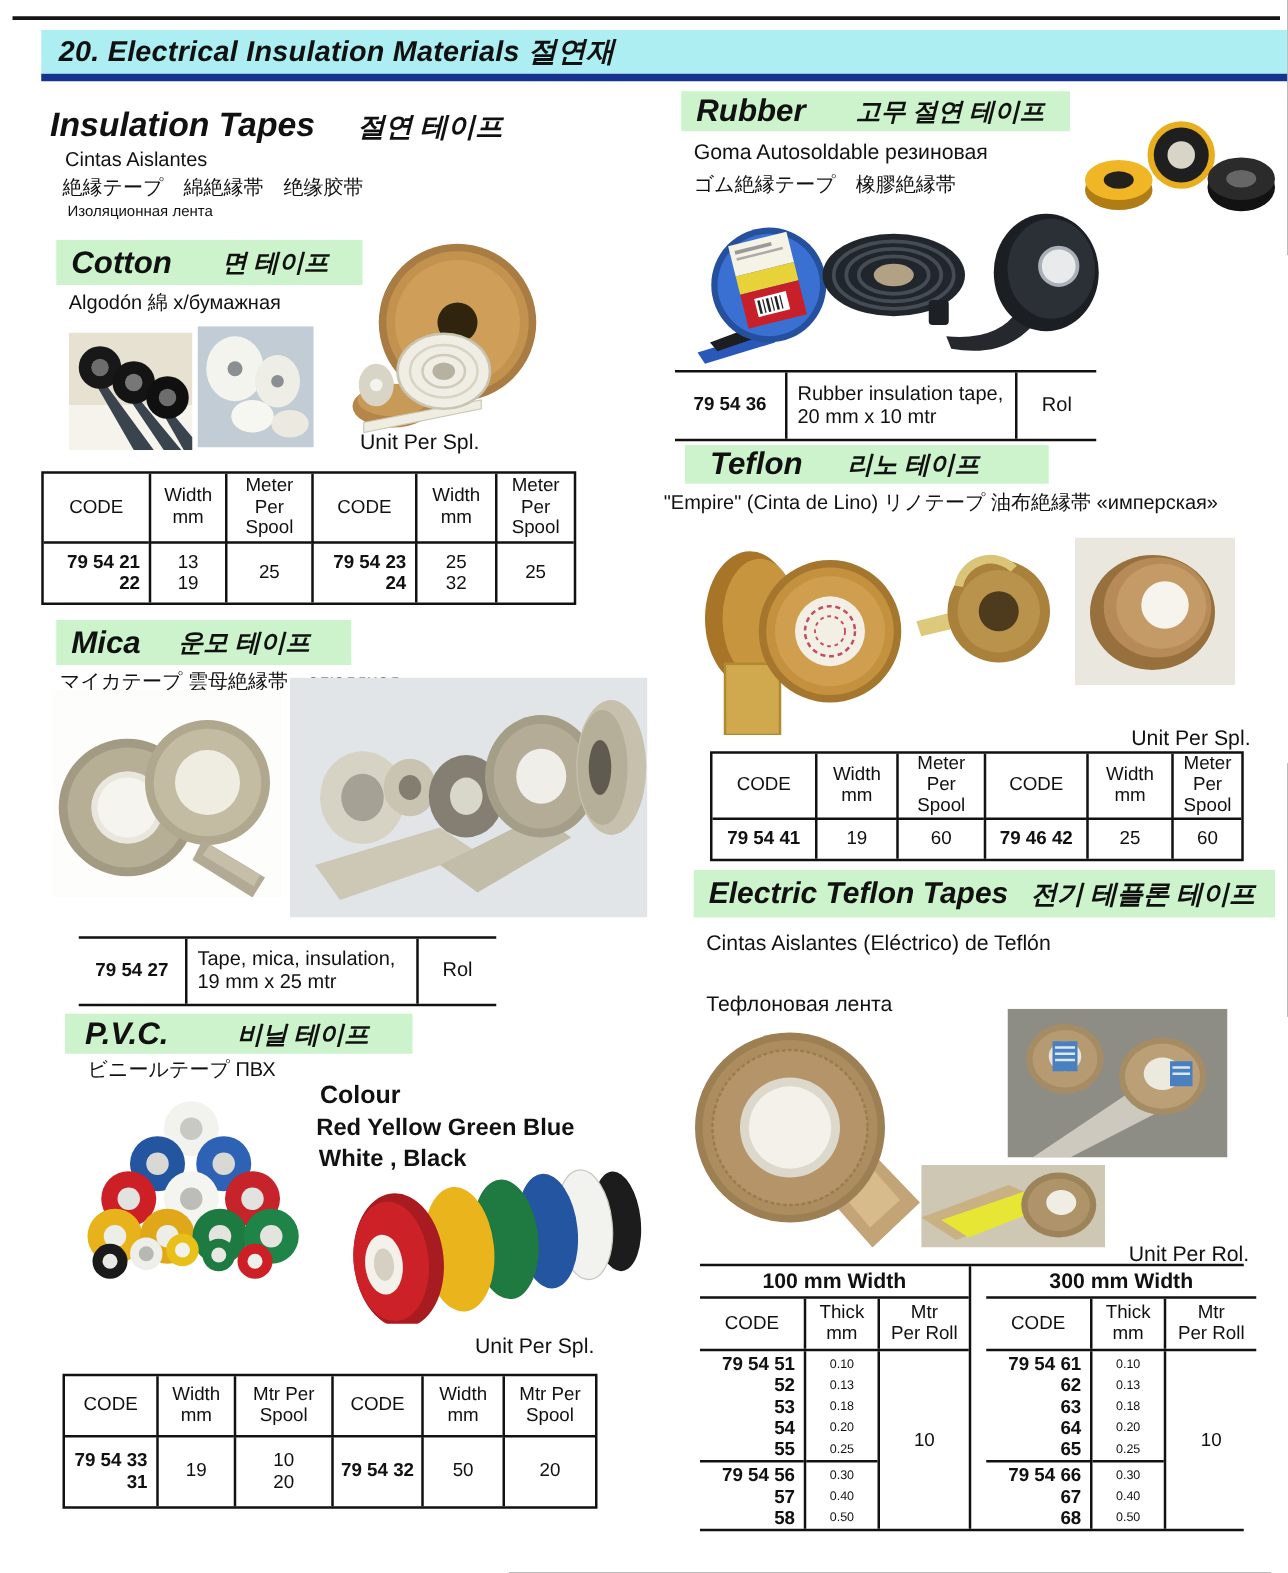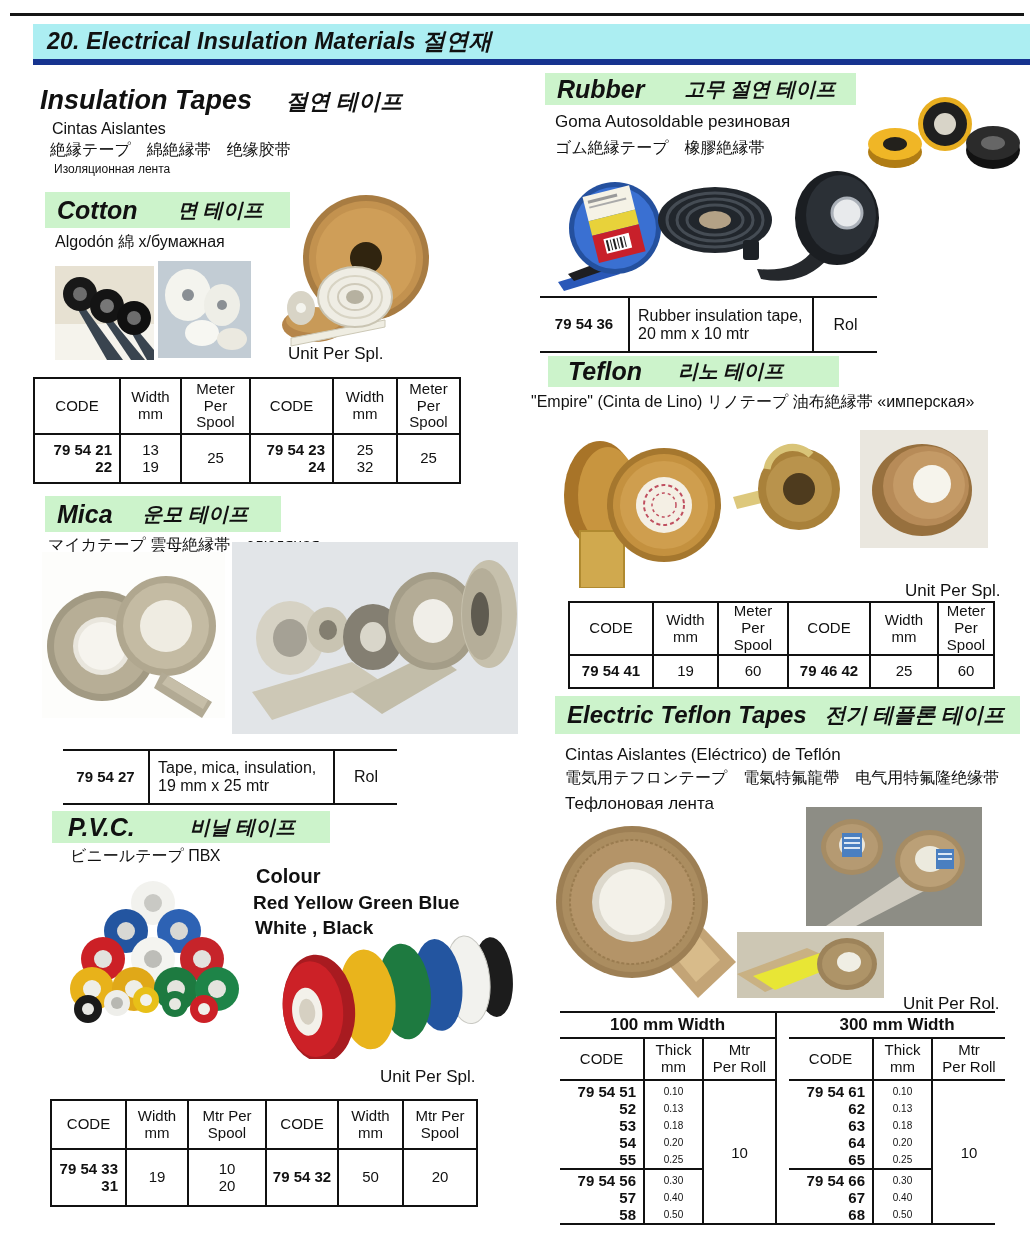--- a/index.html
+++ b/index.html
@@ -417,21 +417,20 @@
     <div class="gc code">79 46 42</div>
     <div class="gc">25</div>
     <div class="gc">60</div>
   </div>
 
   <div class="abs secbar" style="left:555px;top:696px;width:465px;height:38px;">
     <span class="en" style="font-size:24px;">Electric Teflon Tapes</span>
     <span class="ko" style="margin-left:18px;font-size:21px;">전기 테플론 테이프</span>
   </div>
   <div class="abs sub17" style="left:565px;top:745px;">Cintas Aislantes (Eléctrico) de Teflón</div>
-  <div class="abs sub" style="left:565px;top:768px;">電気用テフロンテープ　電氣特氟龍帶　电气用特氟隆绝缘带</div>
   <div class="abs sub17" style="left:565px;top:794px;">Тефлоновая лента</div>
 
   <div class="photo" style="left:540px;top:814px;">
     <svg width="196" height="184" viewBox="0 0 196 184">
       <polygon points="148,98 196,148 158,184 126,148" fill="#c3a476"></polygon>
       <polygon points="150,112 180,146 156,168 136,144" fill="#d8bb8a"></polygon>
       <circle cx="92" cy="88" r="76" fill="#9d7f54"></circle>
       <circle cx="92" cy="88" r="70" fill="#ab8d60"></circle>
       <circle cx="92" cy="88" r="62" fill="#b49468" stroke="#9a7c50" stroke-width="2" stroke-dasharray="3 2"></circle>
       <circle cx="92" cy="88" r="40" fill="#dcd8cc"></circle>

